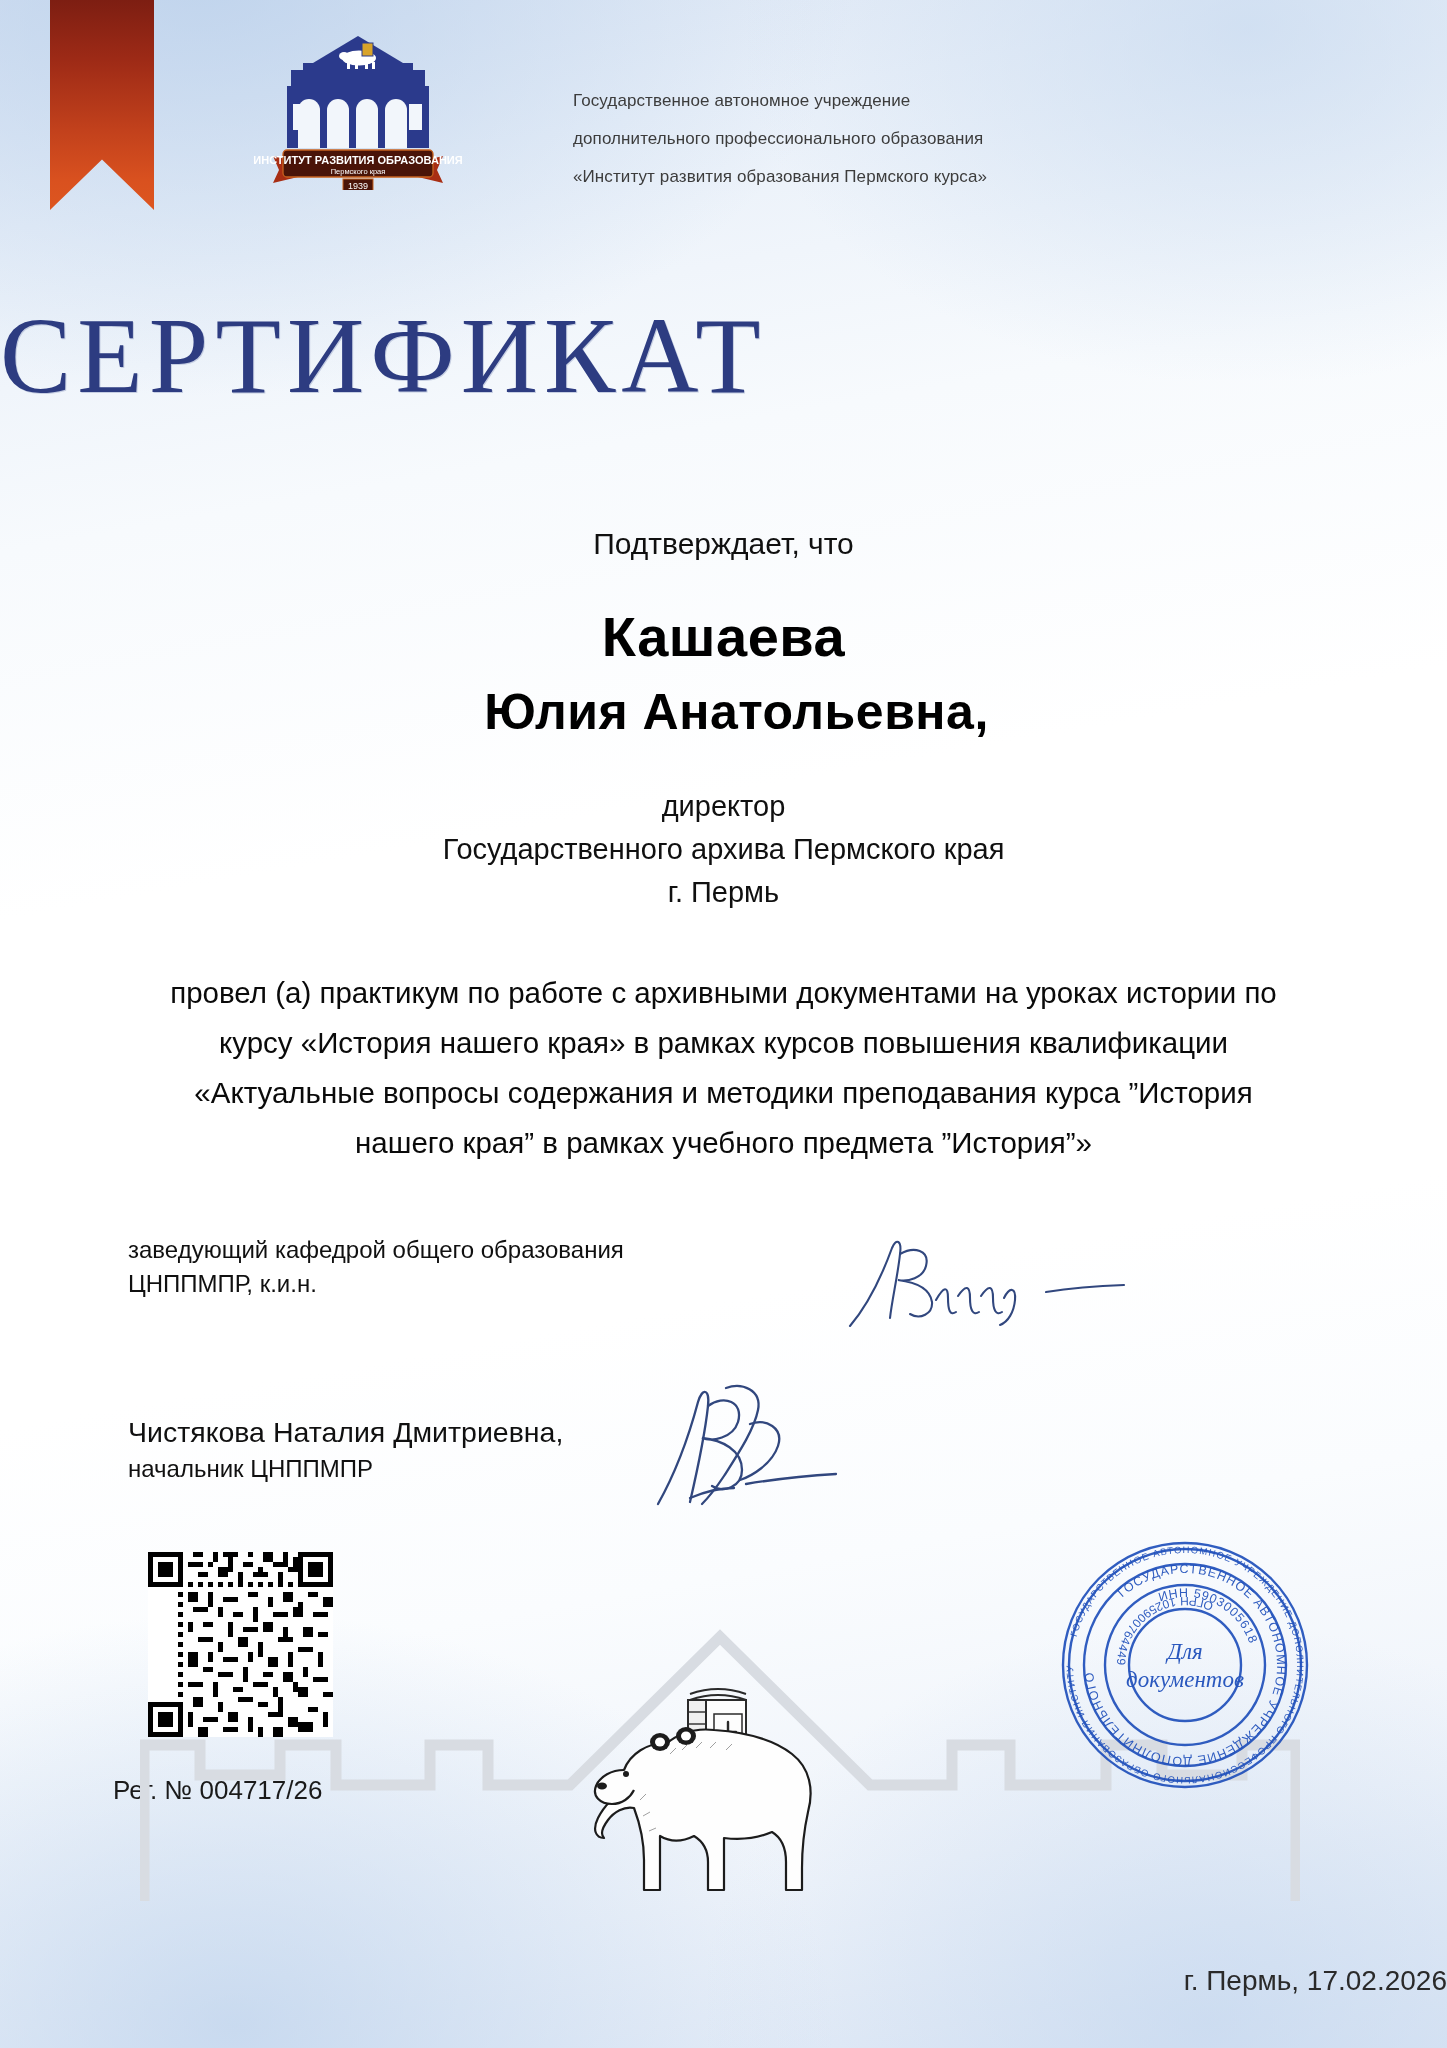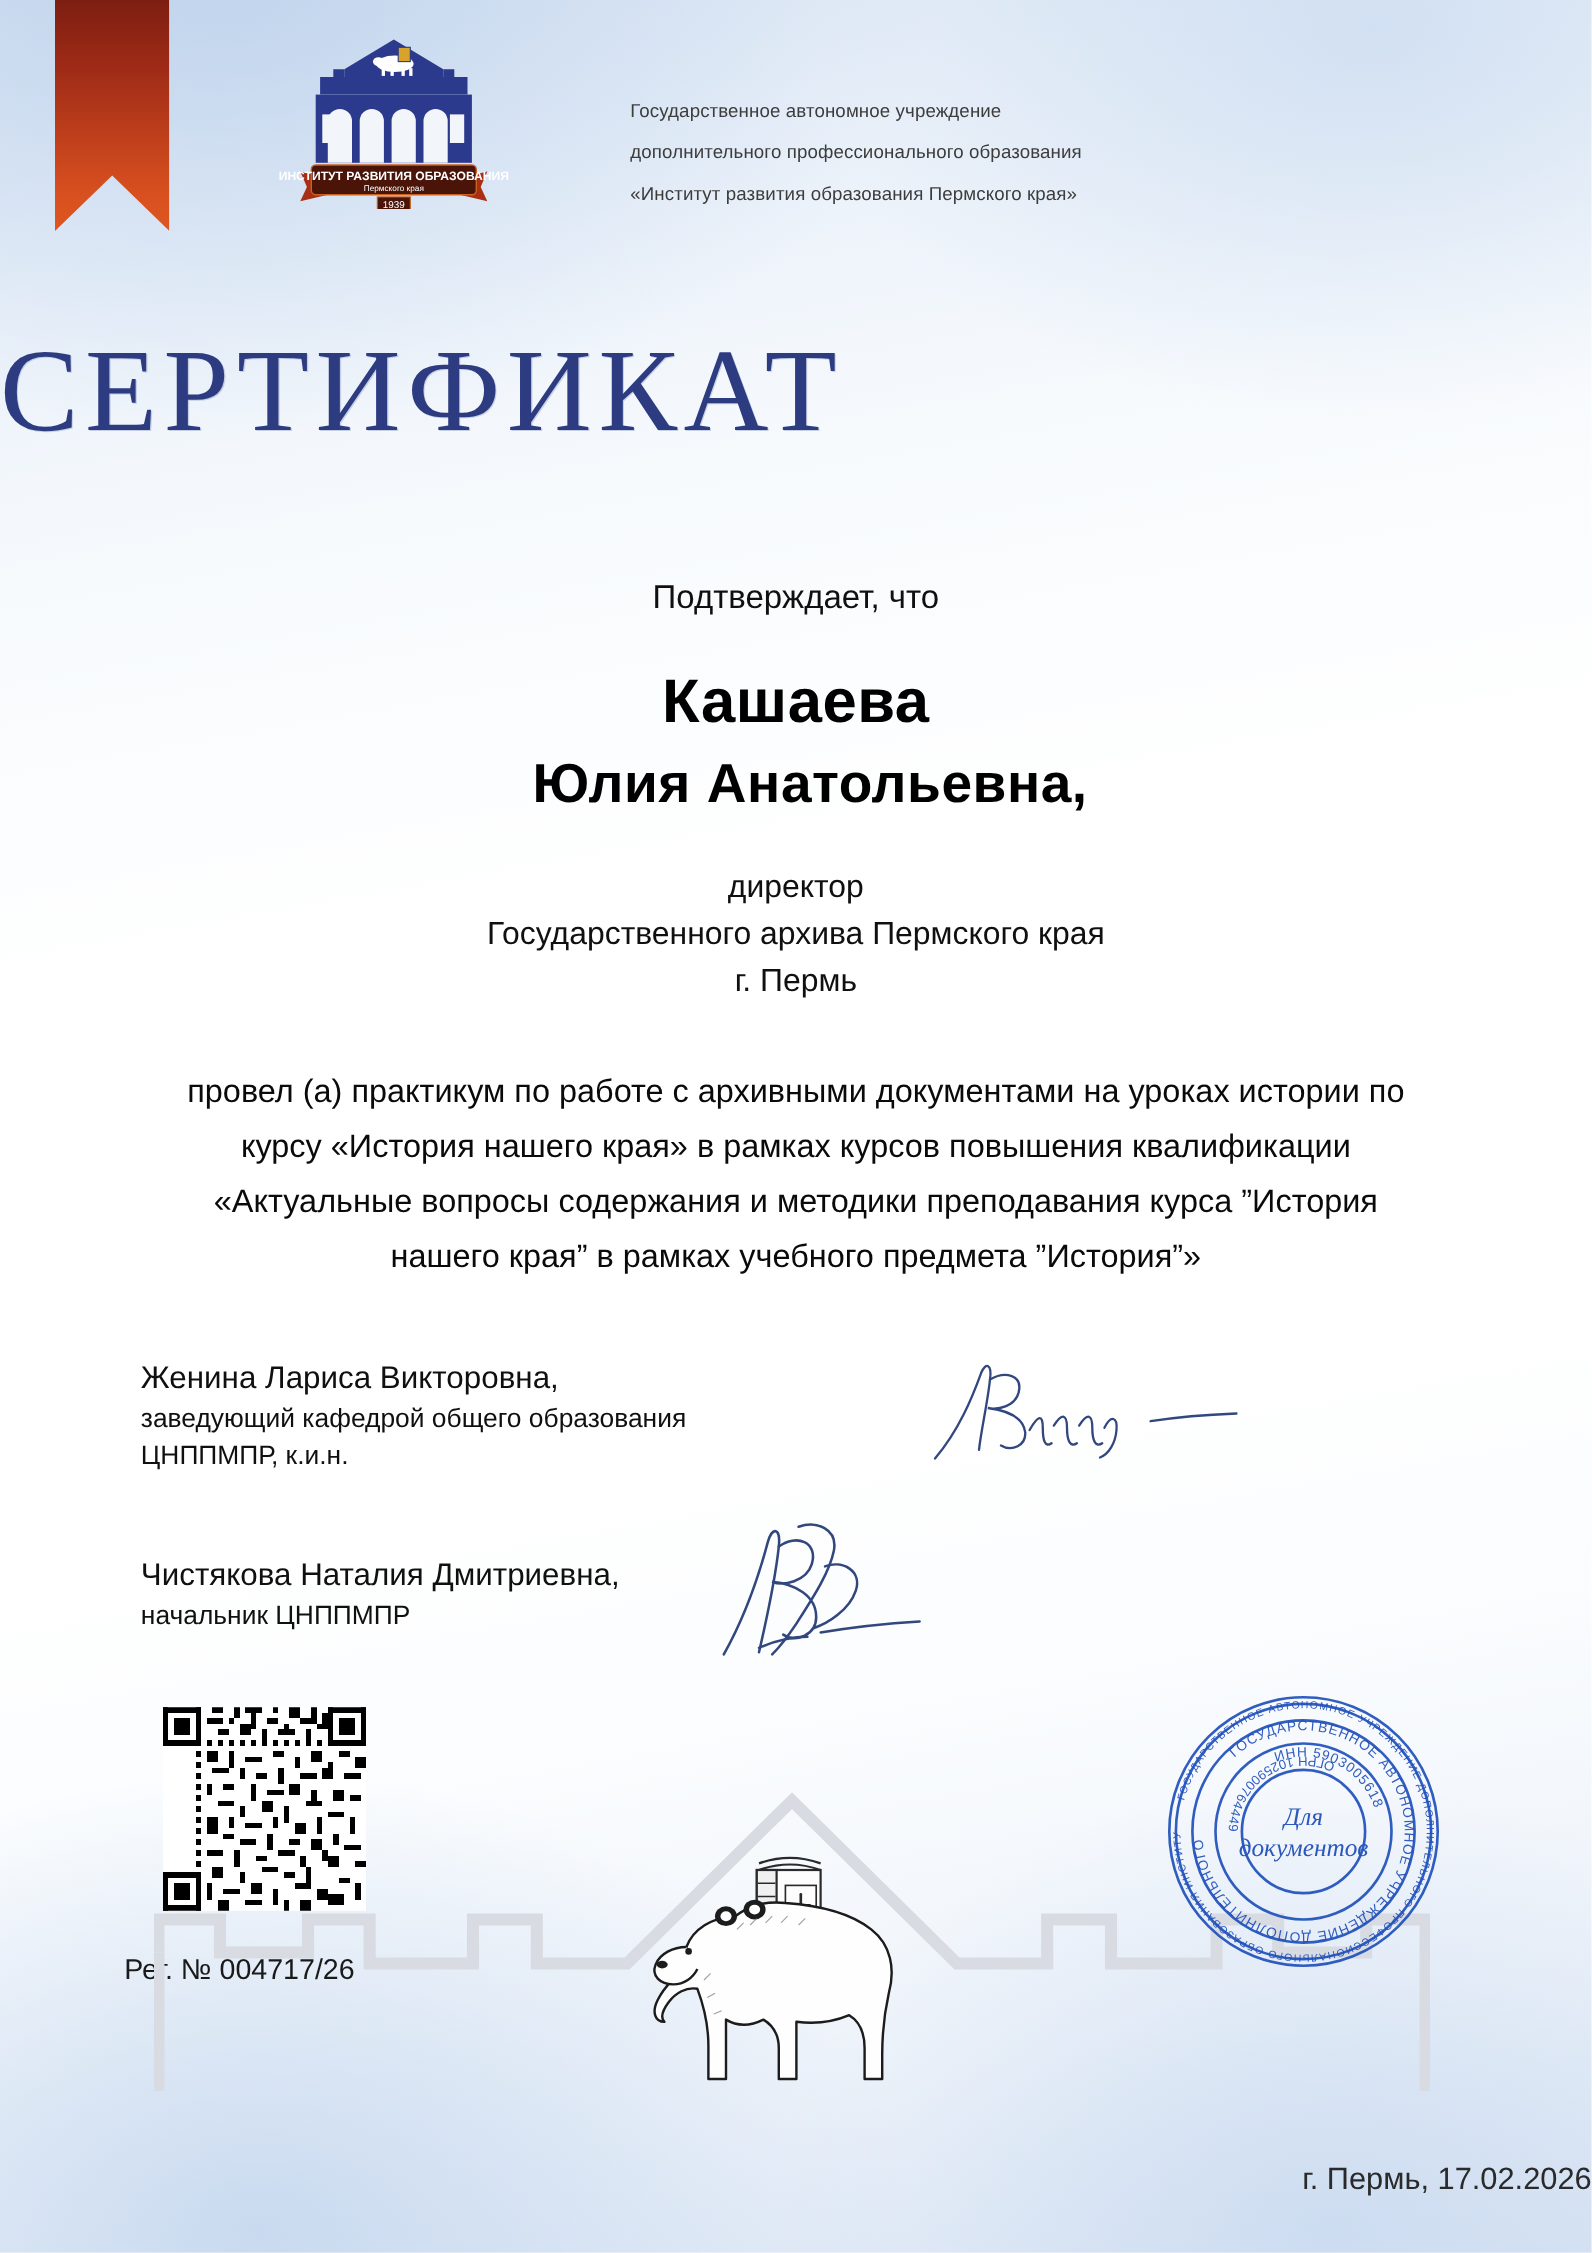--- a/index.html
+++ b/index.html
@@ -278,21 +278,21 @@
         <text x="115" y="134" text-anchor="middle" fill="#ffffff" font-family="Liberation Sans, sans-serif" font-size="11" font-weight="bold">ИНСТИТУТ РАЗВИТИЯ ОБРАЗОВАНИЯ</text>
         <text x="115" y="144" text-anchor="middle" fill="#ffffff" font-family="Liberation Sans, sans-serif" font-size="7.5">Пермского края</text>
         <rect x="100" y="149" width="30" height="13" fill="#4a1408" stroke="#c8621f" stroke-width="1"></rect>
         <text x="115" y="159" text-anchor="middle" fill="#ffffff" font-family="Liberation Sans, sans-serif" font-size="9">1939</text>
       </svg>
     </div>
 
     <div class="org-lines">
       <div>Государственное автономное учреждение</div>
       <div>дополнительного профессионального образования</div>
-      <div>«Институт развития образования Пермского края»</div>
+      <div>«Институт развития образования Пермского курса»</div>
     </div>
   </div>
 
   <div class="title">СЕРТИФИКАТ</div>
 
   <div class="confirm">Подтверждает, что</div>
 
   <div class="recipient">
     <div class="ln1">Кашаева</div>
     <div class="ln2">Юлия Анатольевна,</div>
@@ -305,21 +305,20 @@
   </div>
 
   <div class="body-text">
     <div>провел (а) практикум по работе с архивными документами на уроках истории по</div>
     <div>курсу «История нашего края» в рамках курсов повышения квалификации</div>
     <div>«Актуальные вопросы содержания и методики преподавания курса ”История</div>
     <div>нашего края” в рамках учебного предмета ”История”»</div>
   </div>
 
   <div class="sig-block sig-1">
-    <div class="sig-name">Женина Лариса Викторовна,</div>
     <div class="sig-role">заведующий кафедрой общего образования</div>
     <div class="sig-role">ЦНППМПР, к.и.н.</div>
   </div>
 
   <div class="scribble scribble-1">
     <svg width="300" height="100" viewBox="0 0 300 100">
       <g fill="none" stroke="#31477e" stroke-width="2.1" stroke-linecap="round">
         <path d="M10 96 C 32 70, 44 40, 52 18 C 56 8, 62 10, 60 24 C 58 44, 52 70, 50 88"></path>
         <path d="M60 24 C 74 16, 90 20, 86 36 C 83 48, 68 52, 58 50 C 74 52, 90 58, 92 72 C 93 84, 80 90, 70 84"></path>
         <path d="M96 70 C 104 56, 108 56, 108 68 C 108 80, 110 86, 116 82"></path>

